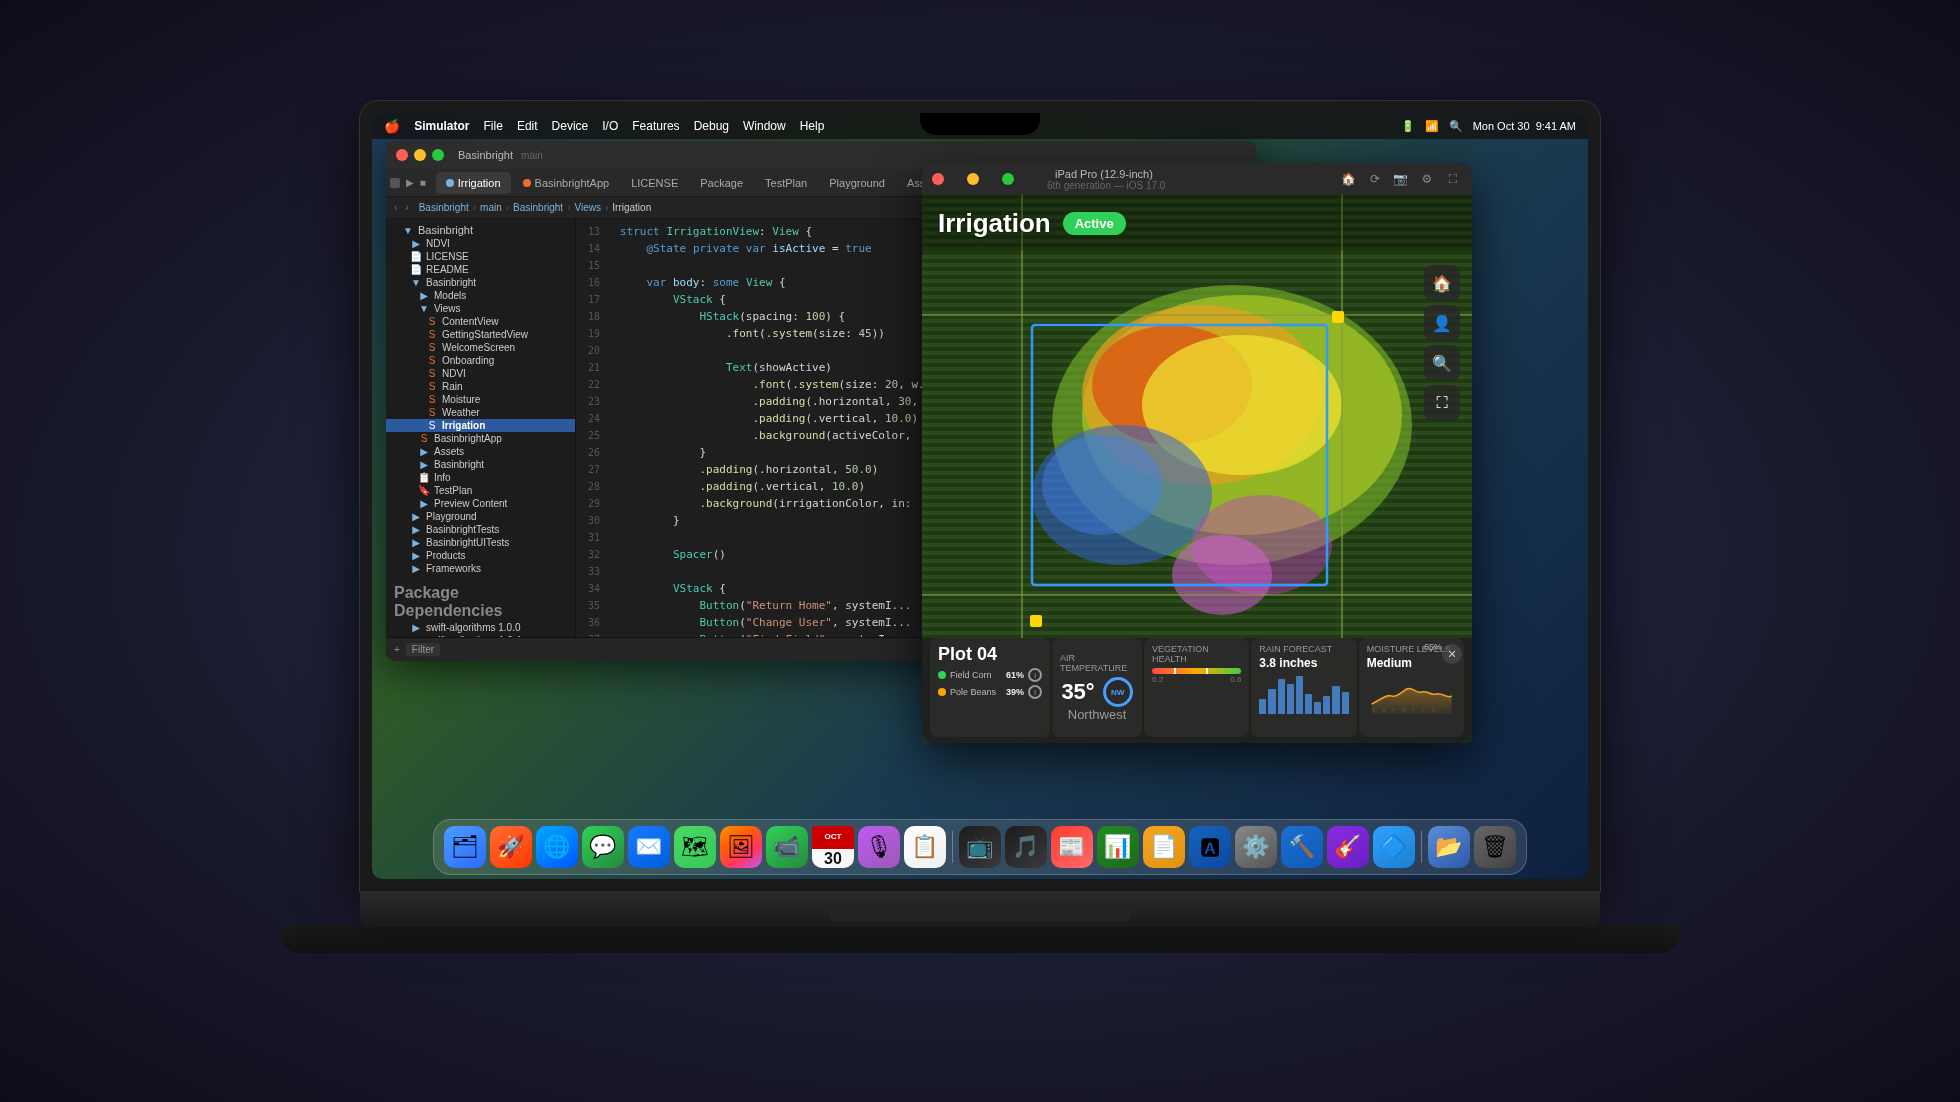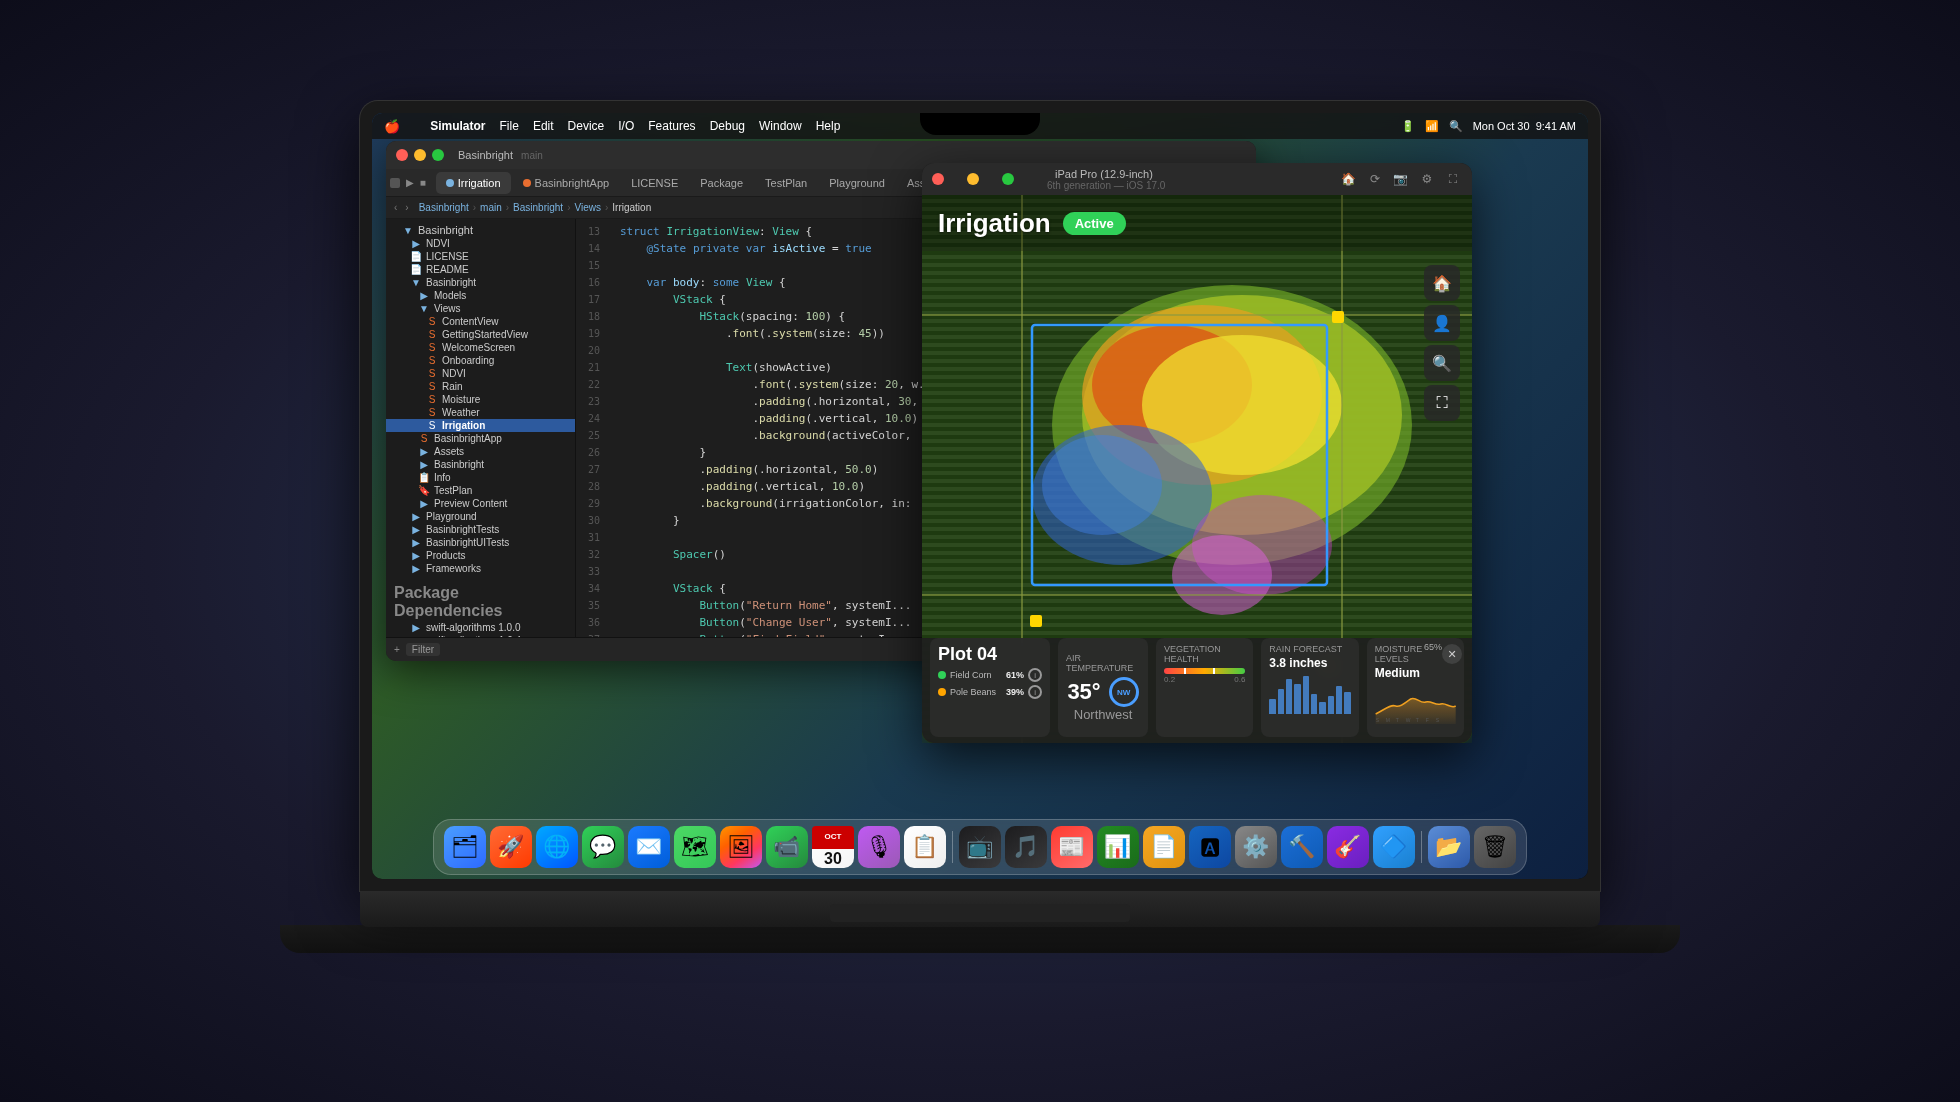--- a/index.html
+++ b/index.html
@@ -77,21 +77,20 @@
     }
 
     .menubar-item {
       font-size: 12px;
       color: #fff;
       font-weight: 400;
     }
 
     .menubar-item.bold {
       font-weight: 600;
-      margin-left: 16px;
     }
 
     .menubar-right {
       display: flex;
       align-items: center;
       gap: 10px;
     }
 
     .menubar-right-item {
       font-size: 11px;
@@ -451,21 +450,21 @@
 
     .plot-title {
       font-size: 18px;
       font-weight: 700;
       color: #fff;
     }
 
     .plot-card-metrics {
       display: flex;
       flex: 1;
-      gap: 8px;
+      gap: 2px;
       padding: 0 8px 6px;
     }
 
     .metric-box {
       flex: 1;
       background: rgba(50,50,50,0.6);
       border-radius: 8px;
       padding: 6px 8px;
       display: flex;
       flex-direction: column;

